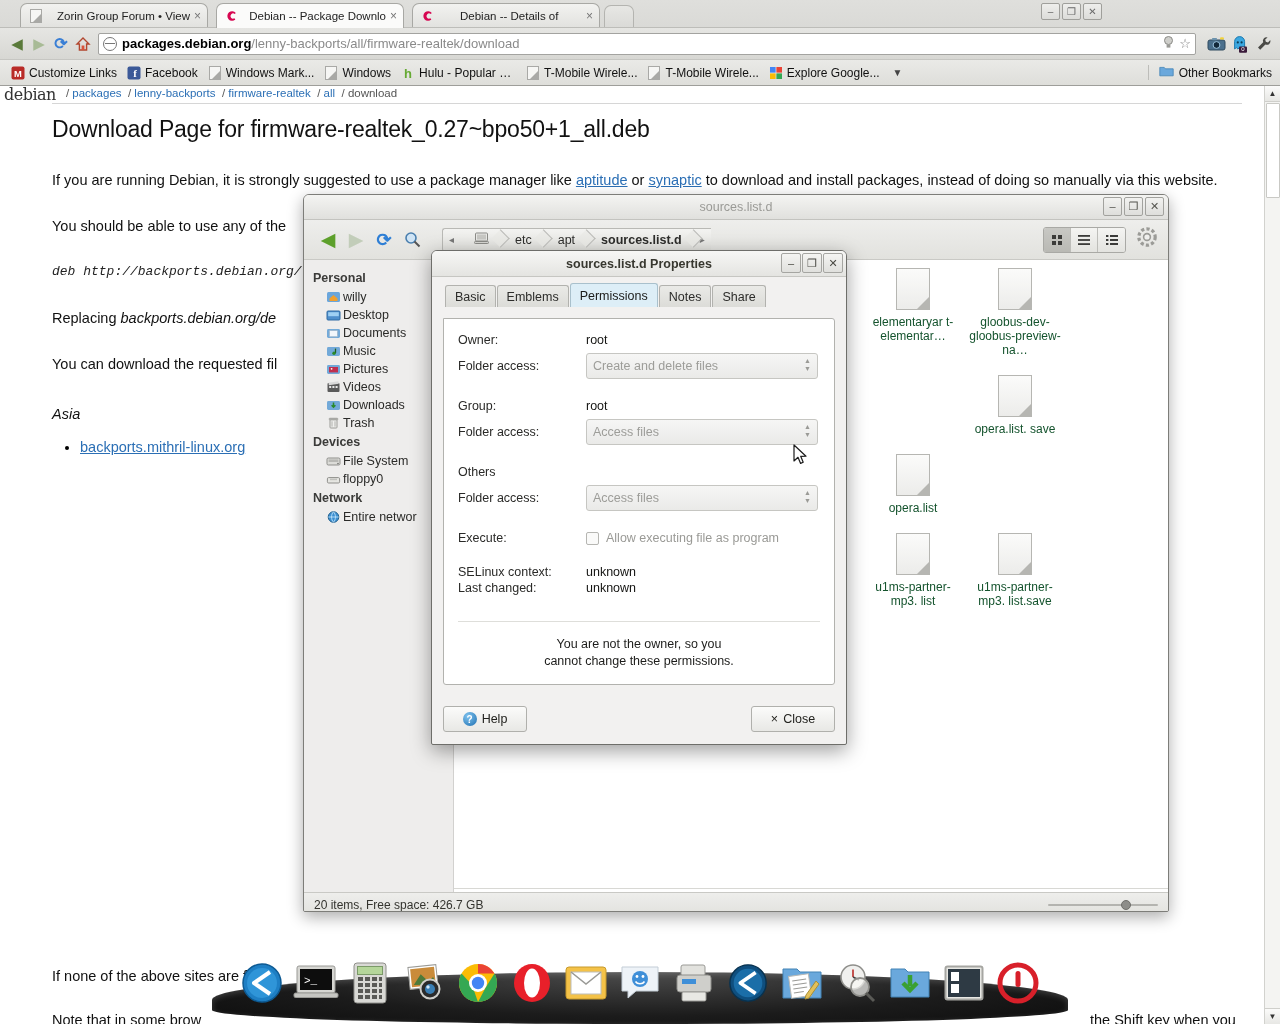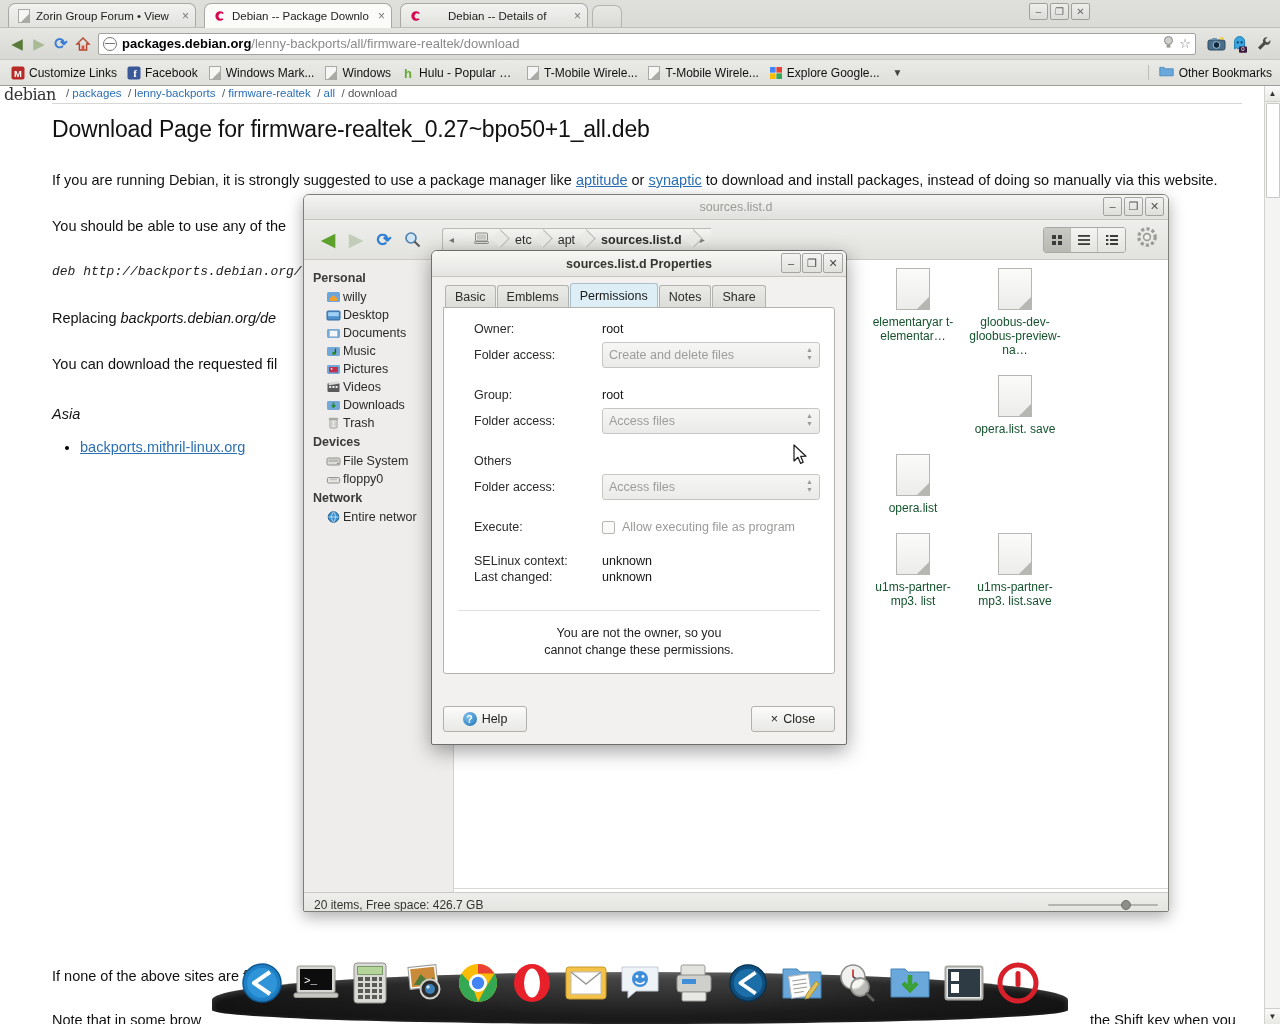--- a/index.html
+++ b/index.html
@@ -11,21 +11,21 @@
     -webkit-font-smoothing: antialiased;
   }
 
   
   #browser-chrome {
     position: absolute; left: 0; top: 0; width: 1280px; height: 86px;
     background: linear-gradient(#dfdfdc, #cfcfcb);
     border-bottom: 1px solid #9e9e9a;
   }
   #tabstrip {
-    position: absolute; left: 0; top: 0; width: 1096px; height: 27px;
+    position: absolute; left: 12px; top: 0; width: 1096px; height: 27px; text-align: right;
   }
   .tab {
     position: absolute; top: 3px; height: 24px;
     background: linear-gradient(#f2f2f0, #e2e2df);
     border: 1px solid #a8a8a4;
     border-bottom: none;
     border-radius: 7px 7px 0 0;
     display: flex; align-items: center;
     padding: 0 6px 0 8px;
     font-size: 11.5px; color: #222;
@@ -366,23 +366,23 @@
     background: linear-gradient(#eaeae7, #dcdcd8);
     border: 1px solid #b2b2ae; border-bottom: none;
     border-radius: 3px 3px 0 0;
     display: flex; align-items: center; margin-top: 32px;
   }
   .ptab.active {
     background: #ddeef7; color: #1b1b19; height: 24px;
     border-color: #a9c0cc; z-index: 3;
   }
   #props-panel {
-    margin: 0 11px; height: 367px; background: #fff;
+    margin: 11px 11px; height: 367px; background: #fff;
     border: 1px solid #b2b2ae; border-radius: 0 3px 3px 3px;
-    position: relative; padding: 14px 14px 0 30px;
+    position: relative; padding: 14px 14px 0 14px;
   }
   .prow { display: flex; align-items: center; margin-bottom: 6px; }
   .plabel {
     width: 128px; font-size: 12.5px; color: #2a2a28; flex: 0 0 128px;
   }
   .pvalue { font-size: 12.5px; color: #151513; }
   .pspin {
     width: 232px; height: 26px; background: linear-gradient(#f6f6f5, #eaeae8);
     border: 1px solid #c6c6c2; border-radius: 3px;
     display: flex; align-items: center; padding: 0 6px;

